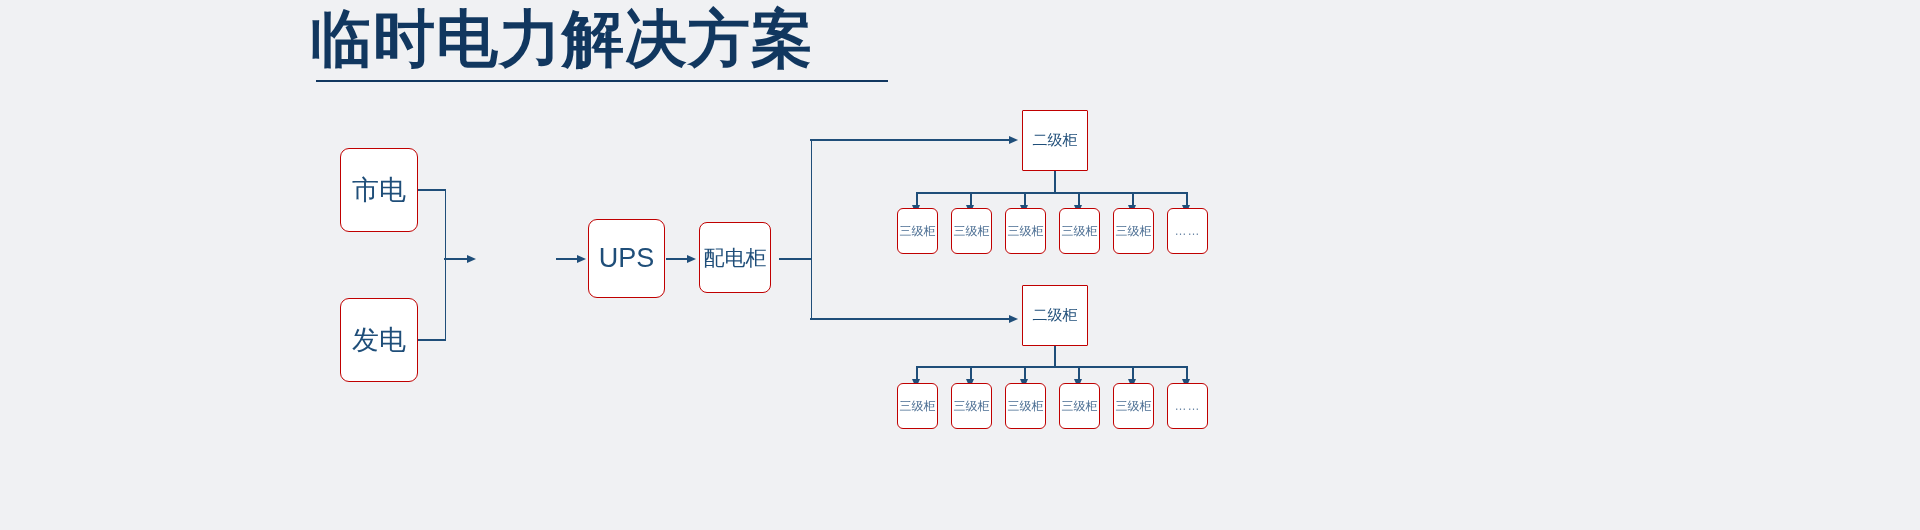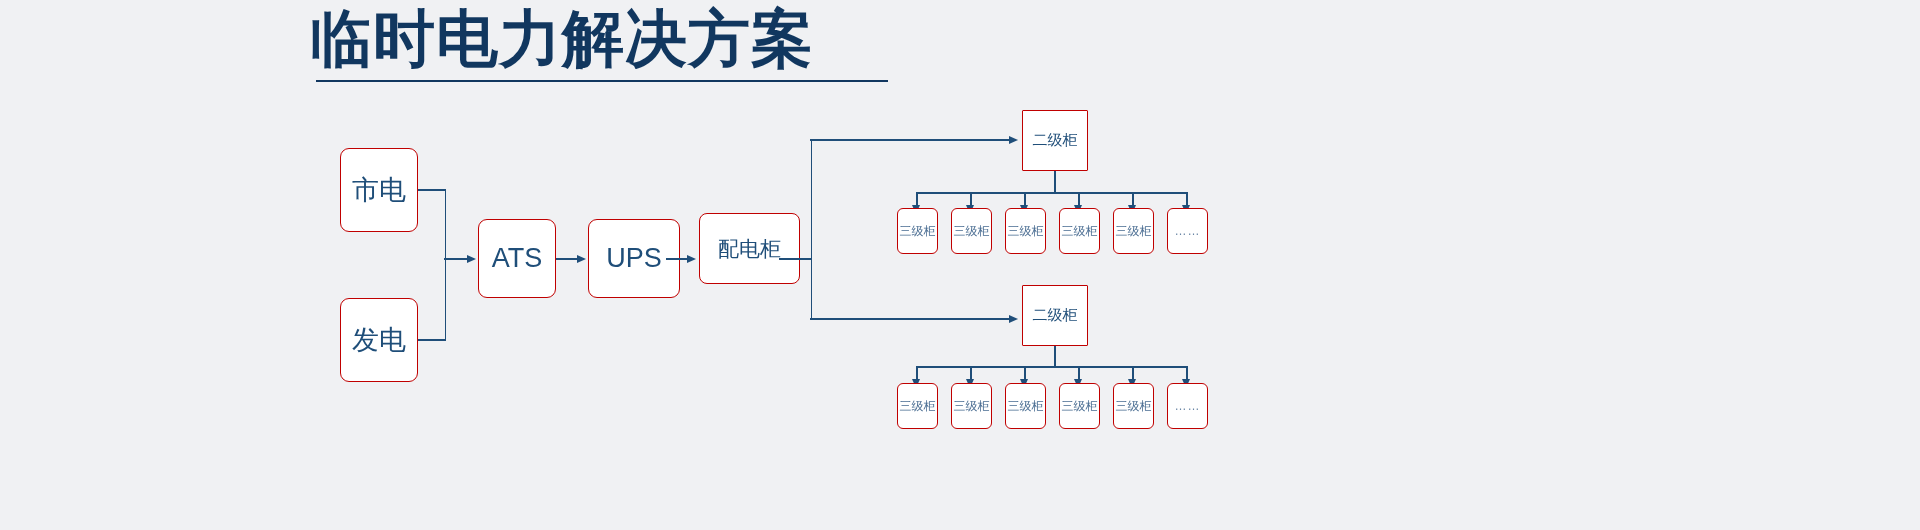--- a/index.html
+++ b/index.html
@@ -121,35 +121,32 @@
   <div class="node big" style="left:340px; top:148px; width:78px; height:84px;">
     <span>市电</span>
   </div>
 
   <div class="ln h" style="left:418px; top:189px; width:28px;"></div>
   <div class="ln h" style="left:418px; top:339px; width:28px;"></div>
   <div class="ln v" style="left:444.5px; top:189px; height:151px;"></div>
   <div class="ln h" style="left:444px; top:258px; width:24px;"></div>
   <div class="arrow-r" style="left:467px; top:254.5px;"></div>
 
-  <div class="node big" style="left:478px; top:219px; width:78px; height:79px;">
-    <span>ATS</span>
-  </div>
 
   <div class="ln h" style="left:556px; top:258px; width:22px;"></div>
   <div class="arrow-r" style="left:577px; top:254.5px;"></div>
 
-  <div class="node big" style="left:588px; top:219px; width:92px; height:79px;">
+  <div class="node big" style="left:588px; top:219px; width:77px; height:79px;">
     <span>UPS</span>
   </div>
 
   <div class="ln h" style="left:666px; top:258px; width:22px;"></div>
   <div class="arrow-r" style="left:687px; top:254.5px;"></div>
 
-  <div class="node mid" style="left:699px; top:213px; width:101px; height:71px;">
+  <div class="node mid" style="left:699px; top:222px; width:72px; height:71px;">
     <span>配电柜</span>
   </div>
 
   <div class="ln h" style="left:779px; top:258px; width:33px;"></div>
   <div class="ln v" style="left:810.5px; top:139px; height:180px;"></div>
 
   <div class="ln h" style="left:810px; top:139px; width:200px;"></div>
   <div class="arrow-r" style="left:1009px; top:135.5px;"></div>
 
   <div class="node sec" style="left:1022px; top:110px; width:66px; height:61px;">

